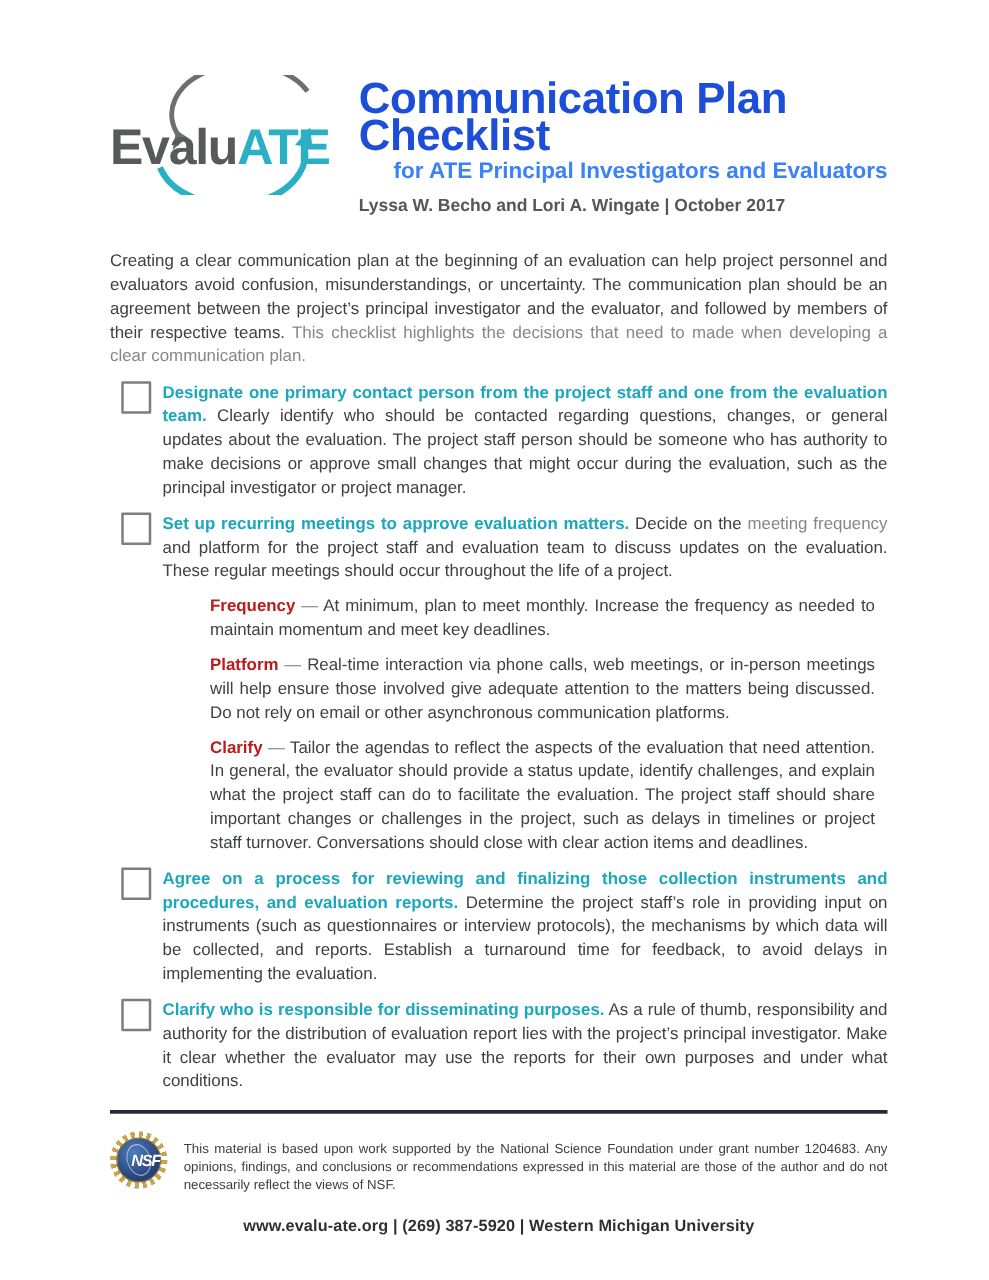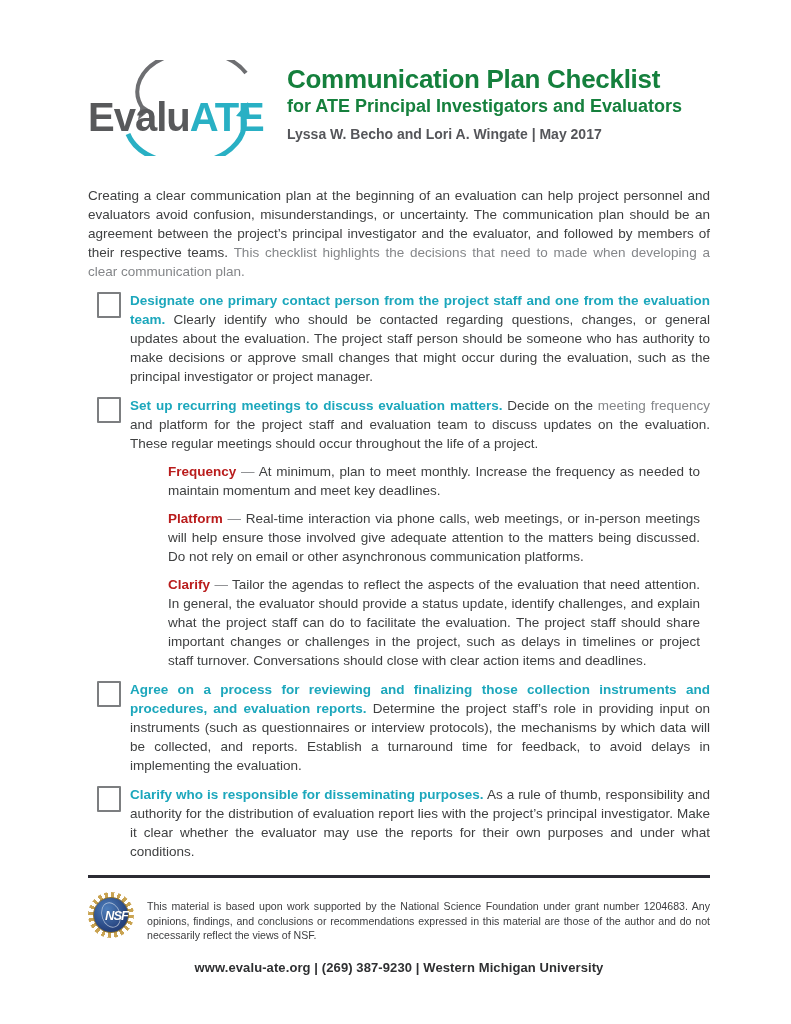--- a/index.html
+++ b/index.html
@@ -15,25 +15,25 @@
     width:791px;height:1024px;
     box-sizing:border-box;
     padding:56px 81px 0 88px;
     background:#ffffff;
   }
   
   .header{display:flex;align-items:flex-start;}
   .logo-wrap{width:199px;flex:0 0 199px;margin-top:4px;}
   .titles{padding-top:8px;}
   .doc-title{
-    margin:0;font-size:26px;line-height:30px;font-weight:bold;color:#15803d;
+    margin:0;font-size:35px;line-height:30px;font-weight:bold;color:#1d4ed8;
     letter-spacing:-0.3px;
   }
   .doc-subtitle{
-    margin:1px 0 0 0;font-size:18px;line-height:22px;font-weight:bold;color:#15803d;
+    margin:1px 0 0 0;font-size:18px;line-height:22px;font-weight:bold;color:#3b82f6;text-align:right;
   }
   .doc-byline{
     margin-top:9px;font-size:14px;line-height:17px;font-weight:bold;color:#55565A;
   }
   
   .intro{
     margin:26px 0 0 0;
     font-size:13.5px;line-height:19px;text-align:justify;color:#3F4041;
   }
   .muted{color:#848689;}
@@ -108,40 +108,40 @@
         <path d="M 160,42 L 148,56 L 162,58 Z" fill="#29B0C4"></path>
 
         <text x="0" y="71" font-family="Liberation Sans, sans-serif" font-size="40" font-weight="bold" letter-spacing="-1">
           <tspan fill="#58595B">Evalu</tspan><tspan fill="#29B0C4">ATE</tspan>
         </text>
       </svg>
     </div>
     <div class="titles">
       <h1 class="doc-title">Communication Plan Checklist</h1>
       <h2 class="doc-subtitle">for ATE Principal Investigators and Evaluators</h2>
-      <div class="doc-byline">Lyssa W. Becho and Lori A. Wingate | May 2017</div>
+      <div class="doc-byline">Lyssa W. Becho and Lori A. Wingate | October 2017</div>
     </div>
   </div>
 
   <p class="intro">
     <span>Creating a clear communication plan at the beginning of an evaluation can help project personnel and evaluators avoid confusion, misunderstandings, or uncertainty. The communication plan should be an agreement between the project’s principal investigator and the evaluator, and followed by members of their respective teams.</span>
     <span class="muted">This checklist highlights the decisions that need to made when developing a clear communication plan.</span>
   </p>
 
   <div>
 
     <div class="check-item">
       <span class="checkbox"></span>
       <span class="teal-lead">Designate one primary contact person from the project staff and one from the evaluation team.</span>
       <span>Clearly identify who should be contacted regarding questions, changes, or general updates about the evaluation. The project staff person should be someone who has authority to make decisions or approve small changes that might occur during the evaluation, such as the principal investigator or project manager.</span>
     </div>
 
     <div class="check-item">
       <span class="checkbox"></span>
-      <span class="teal-lead">Set up recurring meetings to discuss evaluation matters.</span>
+      <span class="teal-lead">Set up recurring meetings to approve evaluation matters.</span>
       <span>Decide on the</span>
       <span class="muted">meeting frequency</span>
       <span>and platform for the project staff and evaluation team to discuss updates on the evaluation. These regular meetings should occur throughout the life of a project.</span>
 
       <div class="sub-item">
         <span class="sub-term">Frequency</span>
         <span class="sub-dash">—</span>
         <span>At minimum, plan to meet monthly. Increase the frequency as needed to maintain momentum and meet key deadlines.</span>
       </div>
       <div class="sub-item">
@@ -174,15 +174,15 @@
 
   <div class="footer">
     <div class="nsf-logo">
       <div class="nsf-globe">
         <span class="nsf-text">NSF</span>
       </div>
     </div>
     <div class="disclaimer">This material is based upon work supported by the National Science Foundation under grant number 1204683. Any opinions, findings, and conclusions or recommendations expressed in this material are those of the author and do not necessarily reflect the views of NSF.</div>
   </div>
 
-  <div class="contact-line">www.evalu-ate.org | (269) 387-9230 | Western Michigan University</div>
+  <div class="contact-line">www.evalu-ate.org | (269) 387-5920 | Western Michigan University</div>
 
 </div>
 
 </body></html>

